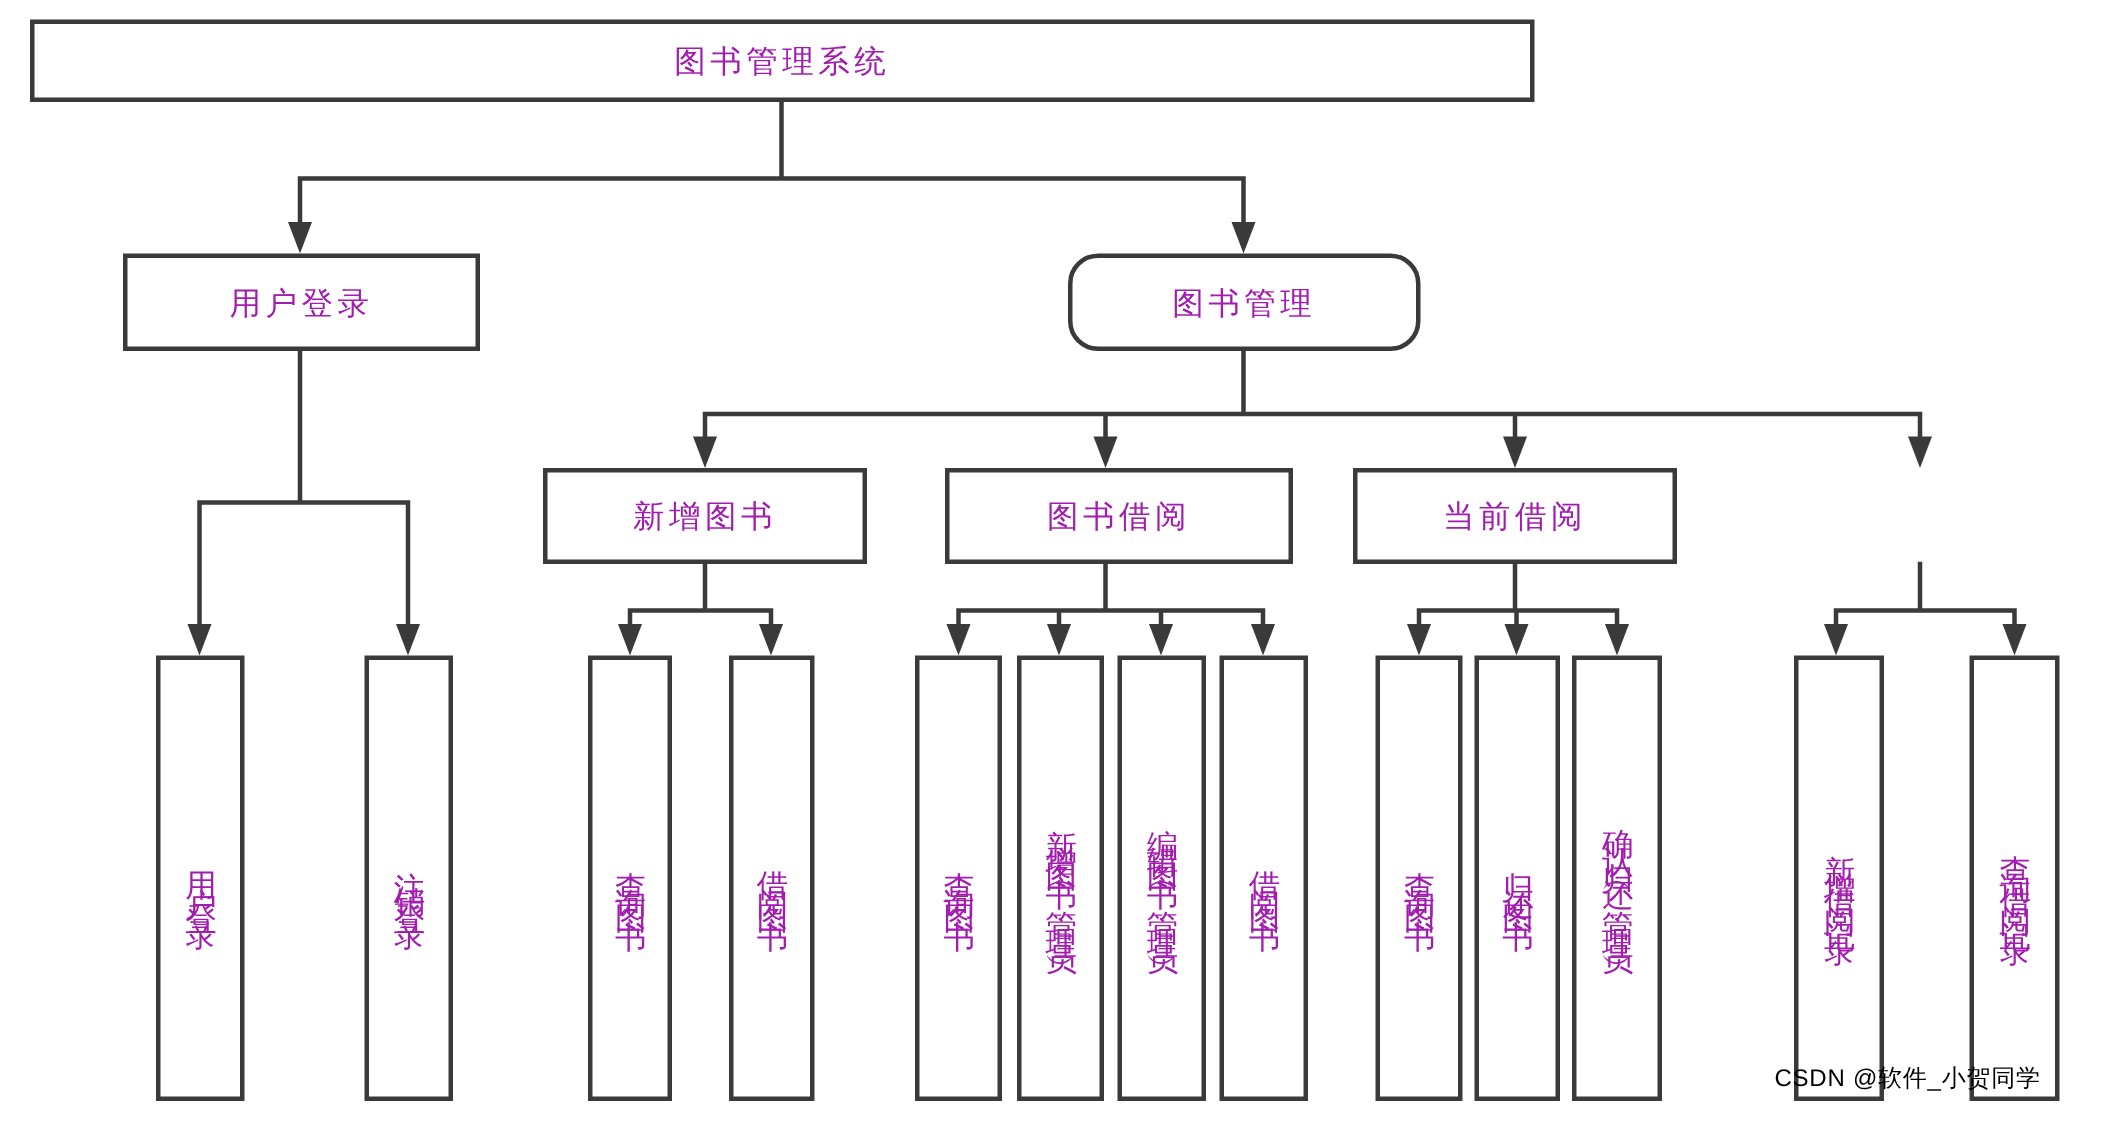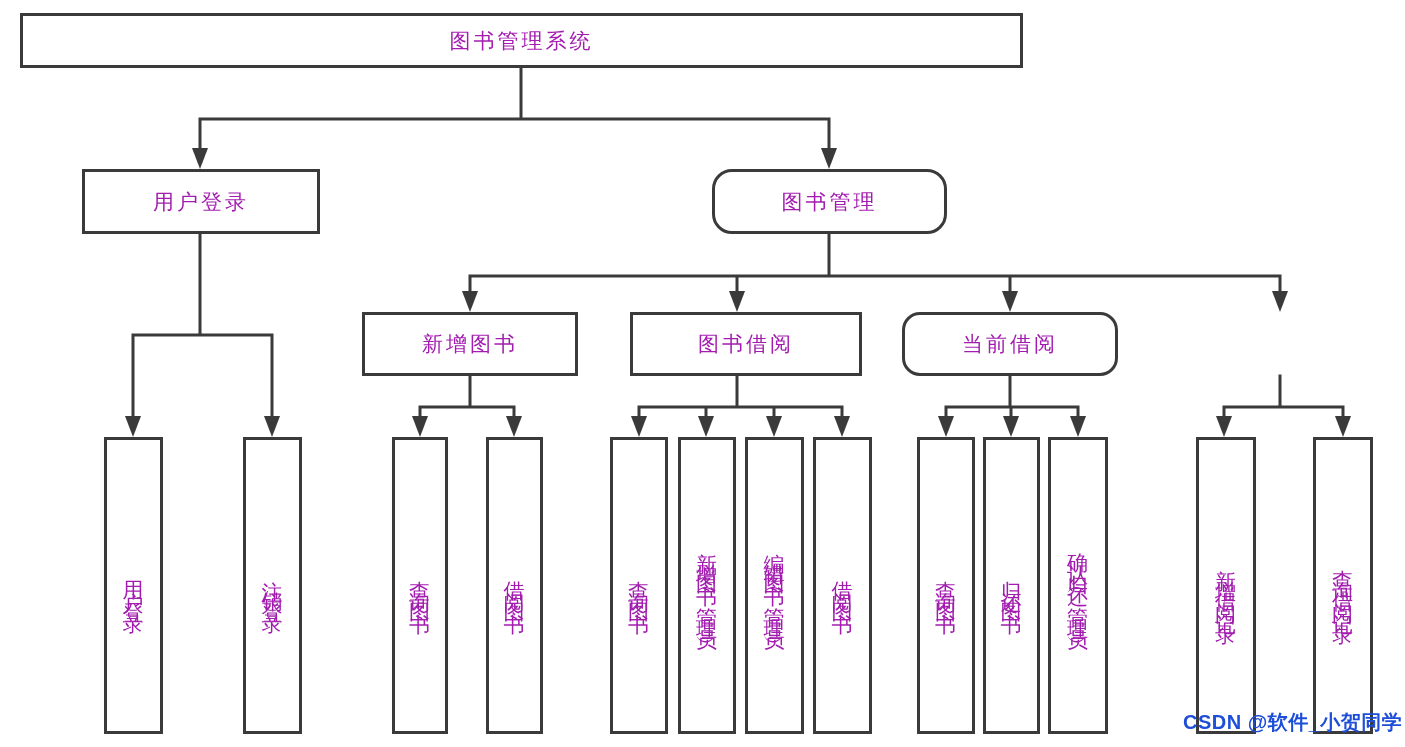--- a/index.html
+++ b/index.html
@@ -43,26 +43,25 @@
     writing-mode: vertical-rl;
     text-orientation: mixed;
     letter-spacing: 11px;
     line-height: 1;
     white-space: nowrap;
   }
   .watermark {
     position: absolute;
     left: 1183px;
     top: 709px;
-    font-size: 20px;
-    color: #1d4ed8;
+    font-size: 16px;
+    color: #000000;
     letter-spacing: 0.5px;
     white-space: nowrap;
     z-index: 5;
-    font-weight: bold;
   }
 </style>
 </head>
 <body>
 
 <div class="canvas">
 
   <svg class="connectors" viewBox="0 0 1405 747" xmlns="http://www.w3.org/2000/svg">
     <path d="M521 68 V119 M200 119 H829 M200 119 V151 M829 119 V151
              M200 234 V335 M133 335 H272 M133 335 V421 M272 335 V421
@@ -94,21 +93,21 @@
     </g>
   </svg>
 
   <div class="box" style="left:20px; top:13px; width:1003px; height:55px;">图书管理系统</div>
 
   <div class="box" style="left:82px; top:169px; width:238px; height:65px;">用户登录</div>
   <div class="box" style="left:712px; top:169px; width:235px; height:65px;border-radius:20px;">图书管理</div>
 
   <div class="box" style="left:362px; top:312px; width:216px; height:64px;">新增图书</div>
   <div class="box" style="left:630px; top:312px; width:232px; height:64px;">图书借阅</div>
-  <div class="box" style="left:902px; top:312px; width:216px; height:64px;border-radius:18px;">当前借阅</div>
+  <div class="box" style="left:902px; top:312px; width:216px; height:64px;">当前借阅</div>
 
   <div class="box vbox" style="left:104px; top:437px; width:59px; height:297px;">
     <span class="vtext">用户登录</span>
   </div>
   <div class="box vbox" style="left:243px; top:437px; width:59px; height:297px;">
     <span class="vtext">注销登录</span>
   </div>
 
   <div class="box vbox" style="left:392px; top:437px; width:56px; height:297px;">
     <span class="vtext">查询图书</span>

